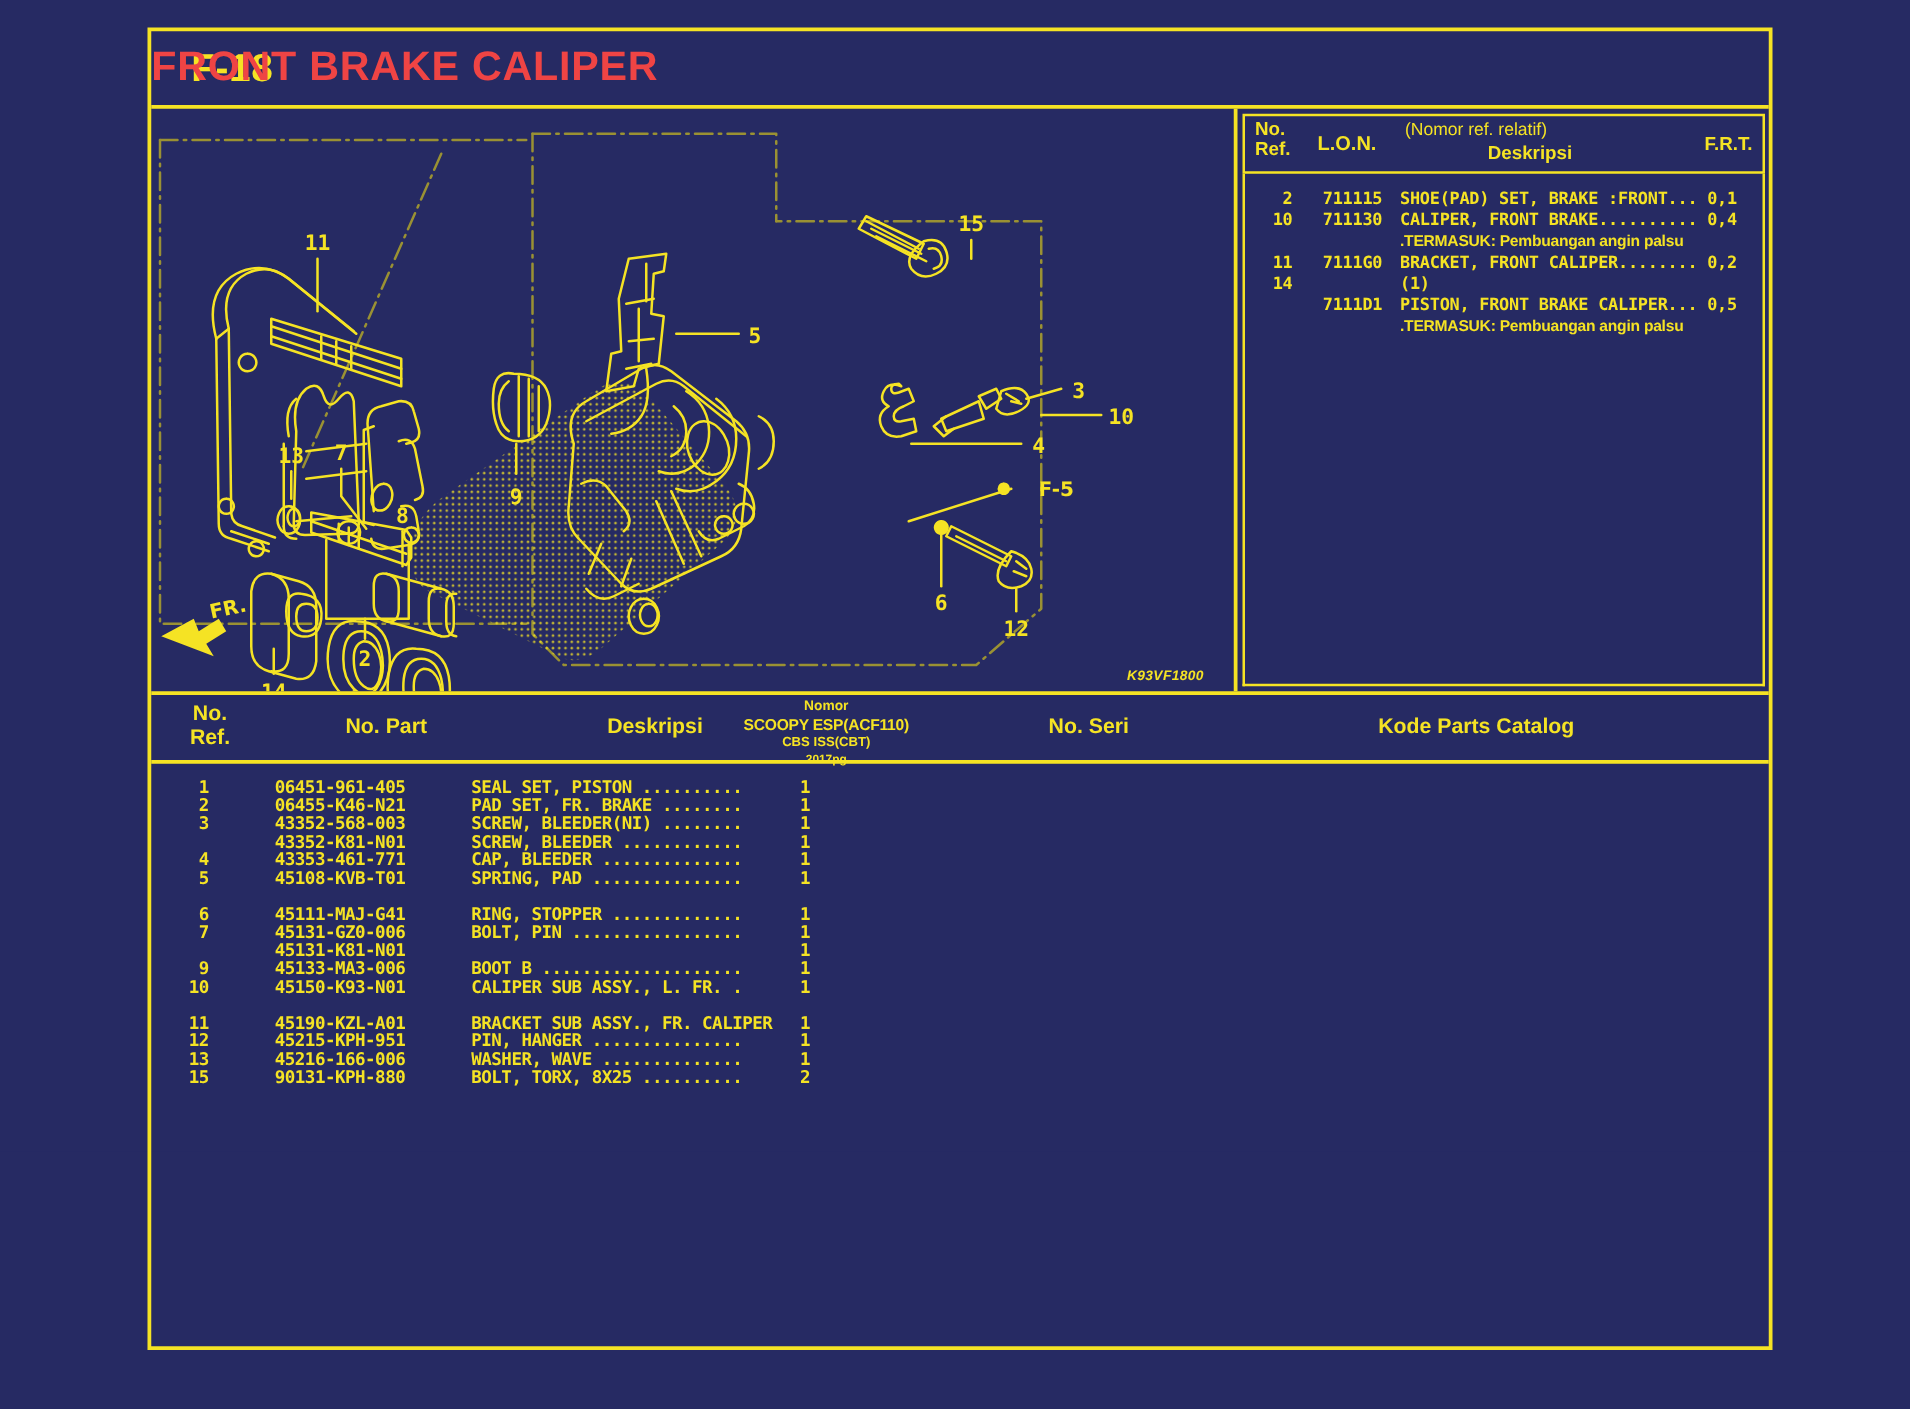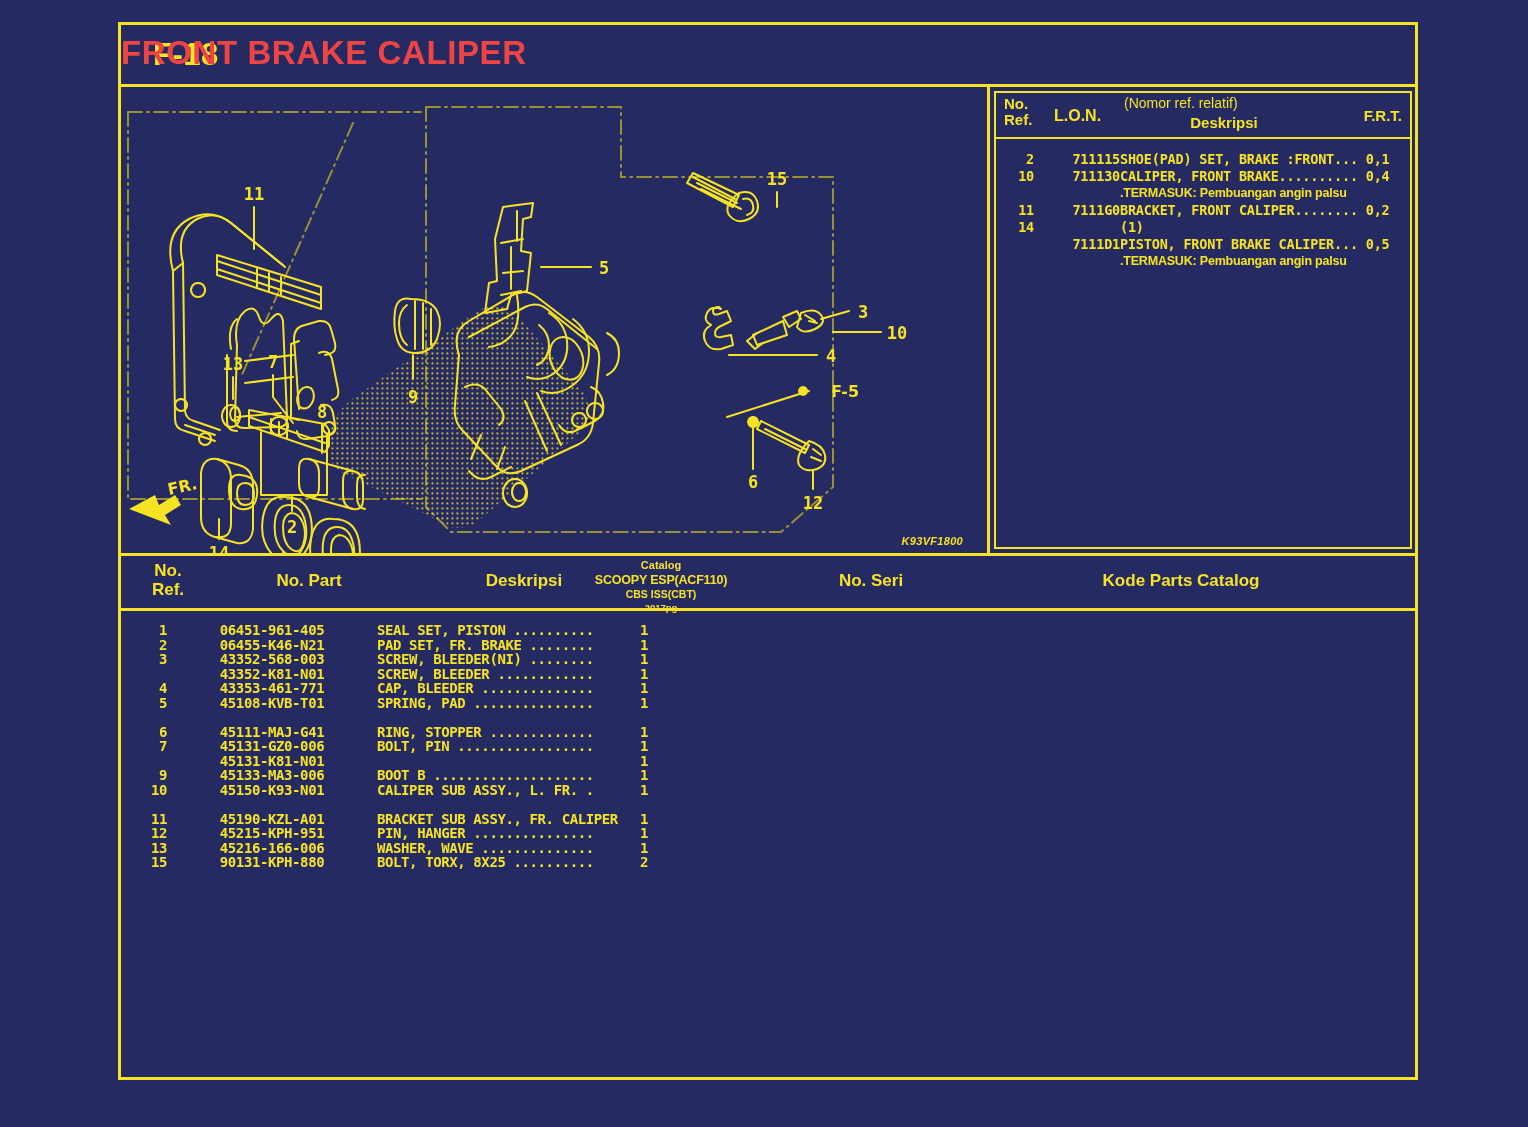--- a/index.html
+++ b/index.html
@@ -35,21 +35,21 @@
   .rh-lon{position:absolute;left:58px;top:14px;font-size:16px;font-weight:bold;}
   .rh-rel{position:absolute;left:128px;top:2px;font-size:14px;}
   .rh-desk{position:absolute;left:128px;top:21px;width:200px;text-align:center;font-size:15px;font-weight:bold;}
   .rh-frt{position:absolute;right:8px;top:14px;font-size:15px;font-weight:bold;}
   .refbody{position:absolute;left:4px;top:52px;width:418px;height:410px;
            border:2px solid #f5e324;border-top:none;box-sizing:border-box;
            padding:12px 8px 0 8px;}
   .refrow{height:17px;line-height:17px;font-family:"DejaVu Sans Mono",monospace;
           font-size:13.5px;font-weight:bold;white-space:pre;letter-spacing:-.2px;}
   .refrow .c-ref{display:inline-block;width:30px;text-align:right;}
-  .refrow .c-lon{display:inline-block;width:76px;text-align:right;padding-left:10px;}
+  .refrow .c-lon{display:inline-block;width:76px;text-align:center;padding-left:10px;}
   .refrow .c-desc{display:inline-block;}
   .refrow.note{font-family:"Liberation Sans",sans-serif;font-size:12.5px;
                font-weight:bold;letter-spacing:-.2px;}
 
   
   .tblhead{position:absolute;left:0;top:528px;width:100%;height:58px;
            border-top:3px solid #f5e324;border-bottom:3px solid #f5e324;
            box-sizing:border-box;}
   .th{position:absolute;font-size:17px;font-weight:bold;color:#f5e324;text-align:center;}
   .th-noref{left:12px;top:5px;width:70px;line-height:1.12;}
@@ -302,21 +302,21 @@
   </div>
 
   <div class="tblhead">
     <div class="th th-noref">
       <div>No.</div>
       <div>Ref.</div>
     </div>
     <div class="th th-nopart">No. Part</div>
     <div class="th th-desk">Deskripsi</div>
     <div class="th th-jum">
-      <div class="j1">Catalog</div>
+      <div class="j1">Nomor</div>
       <div class="j2">SCOOPY ESP(ACF110)</div>
       <div class="j3">CBS ISS(CBT)</div>
       <div class="j4">2017pg</div>
     </div>
     <div class="th th-noseri">No. Seri</div>
     <div class="th th-kode">Kode Parts Catalog</div>
   </div>
 
   <div class="parts" id="partsbody">
         <div class="prow"><span class="p-ref">1</span><span class="p-part">06451-961-405</span><span class="p-desc">SEAL SET, PISTON ..........</span><span class="p-qty">1</span></div>

